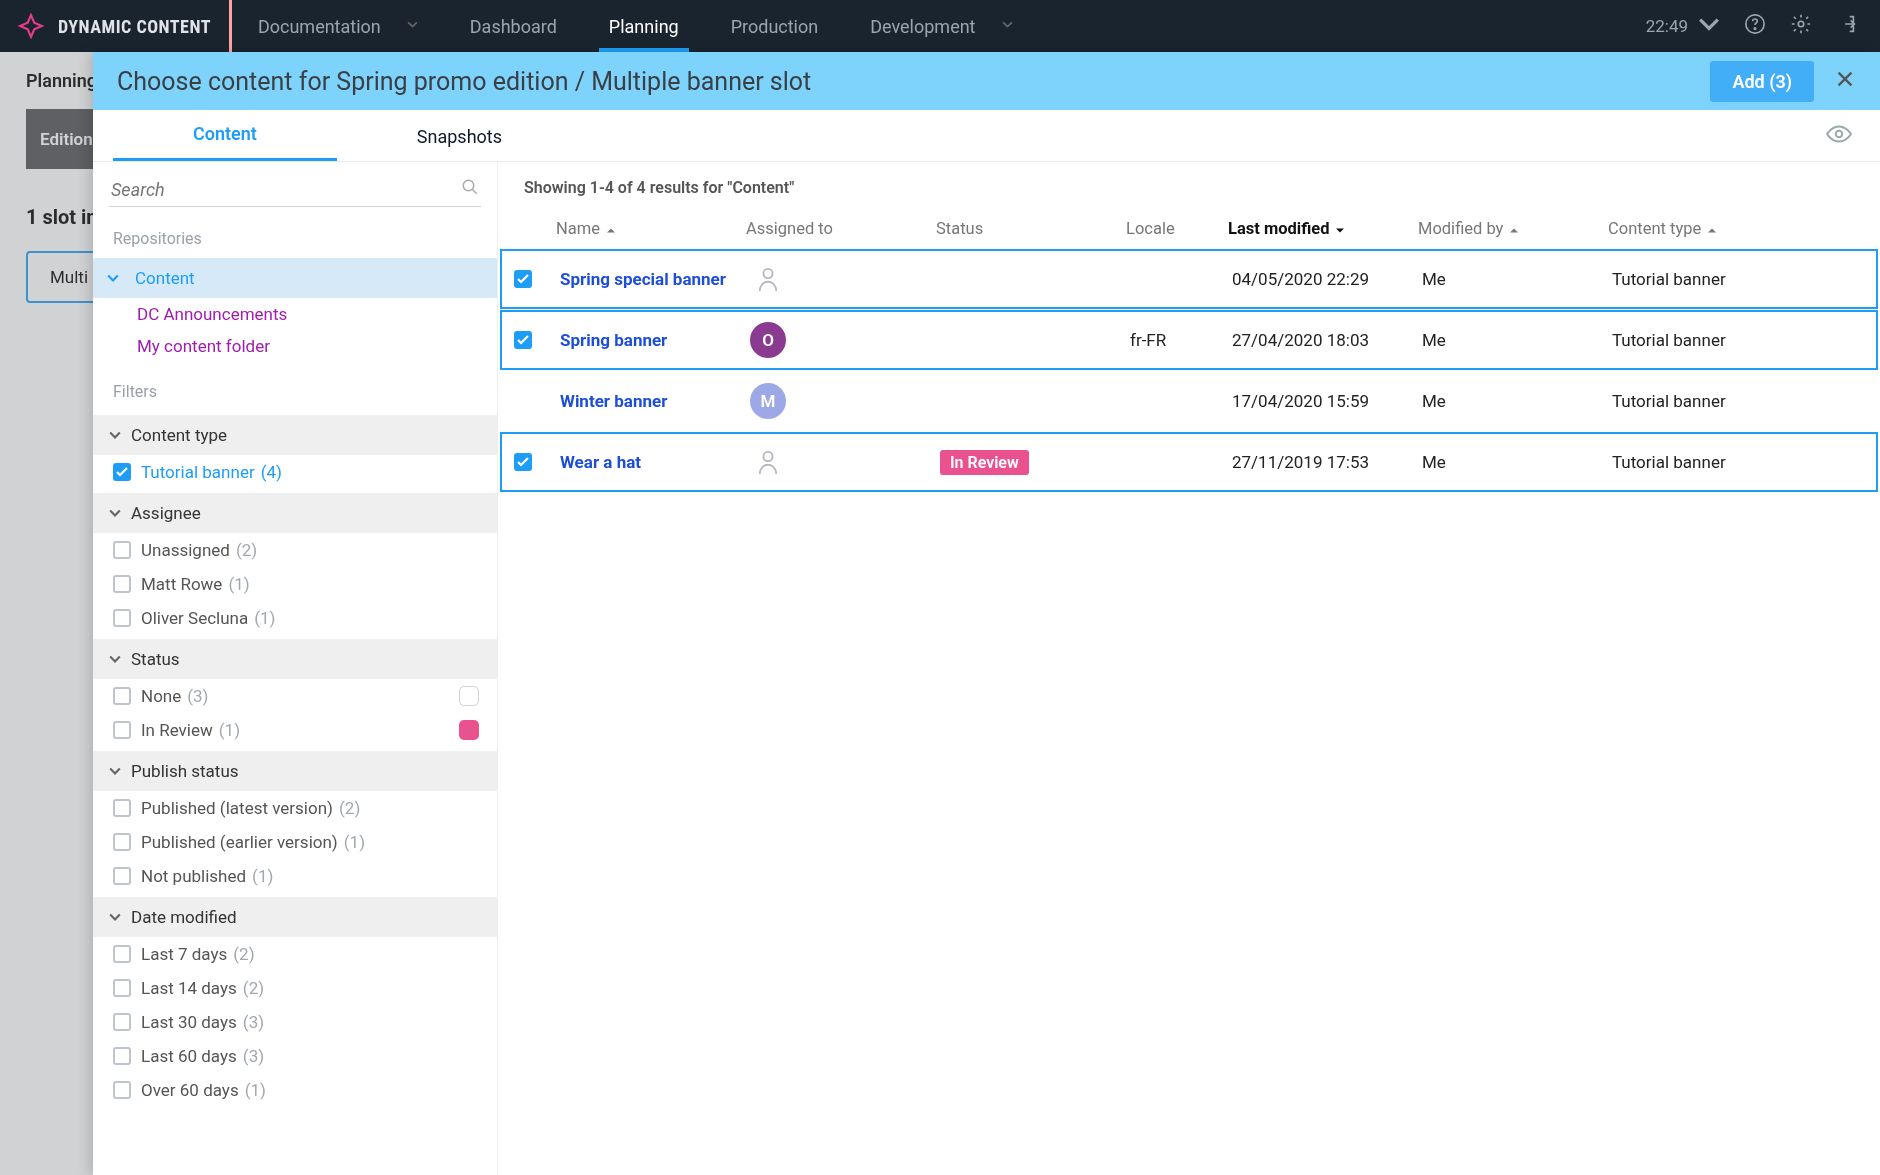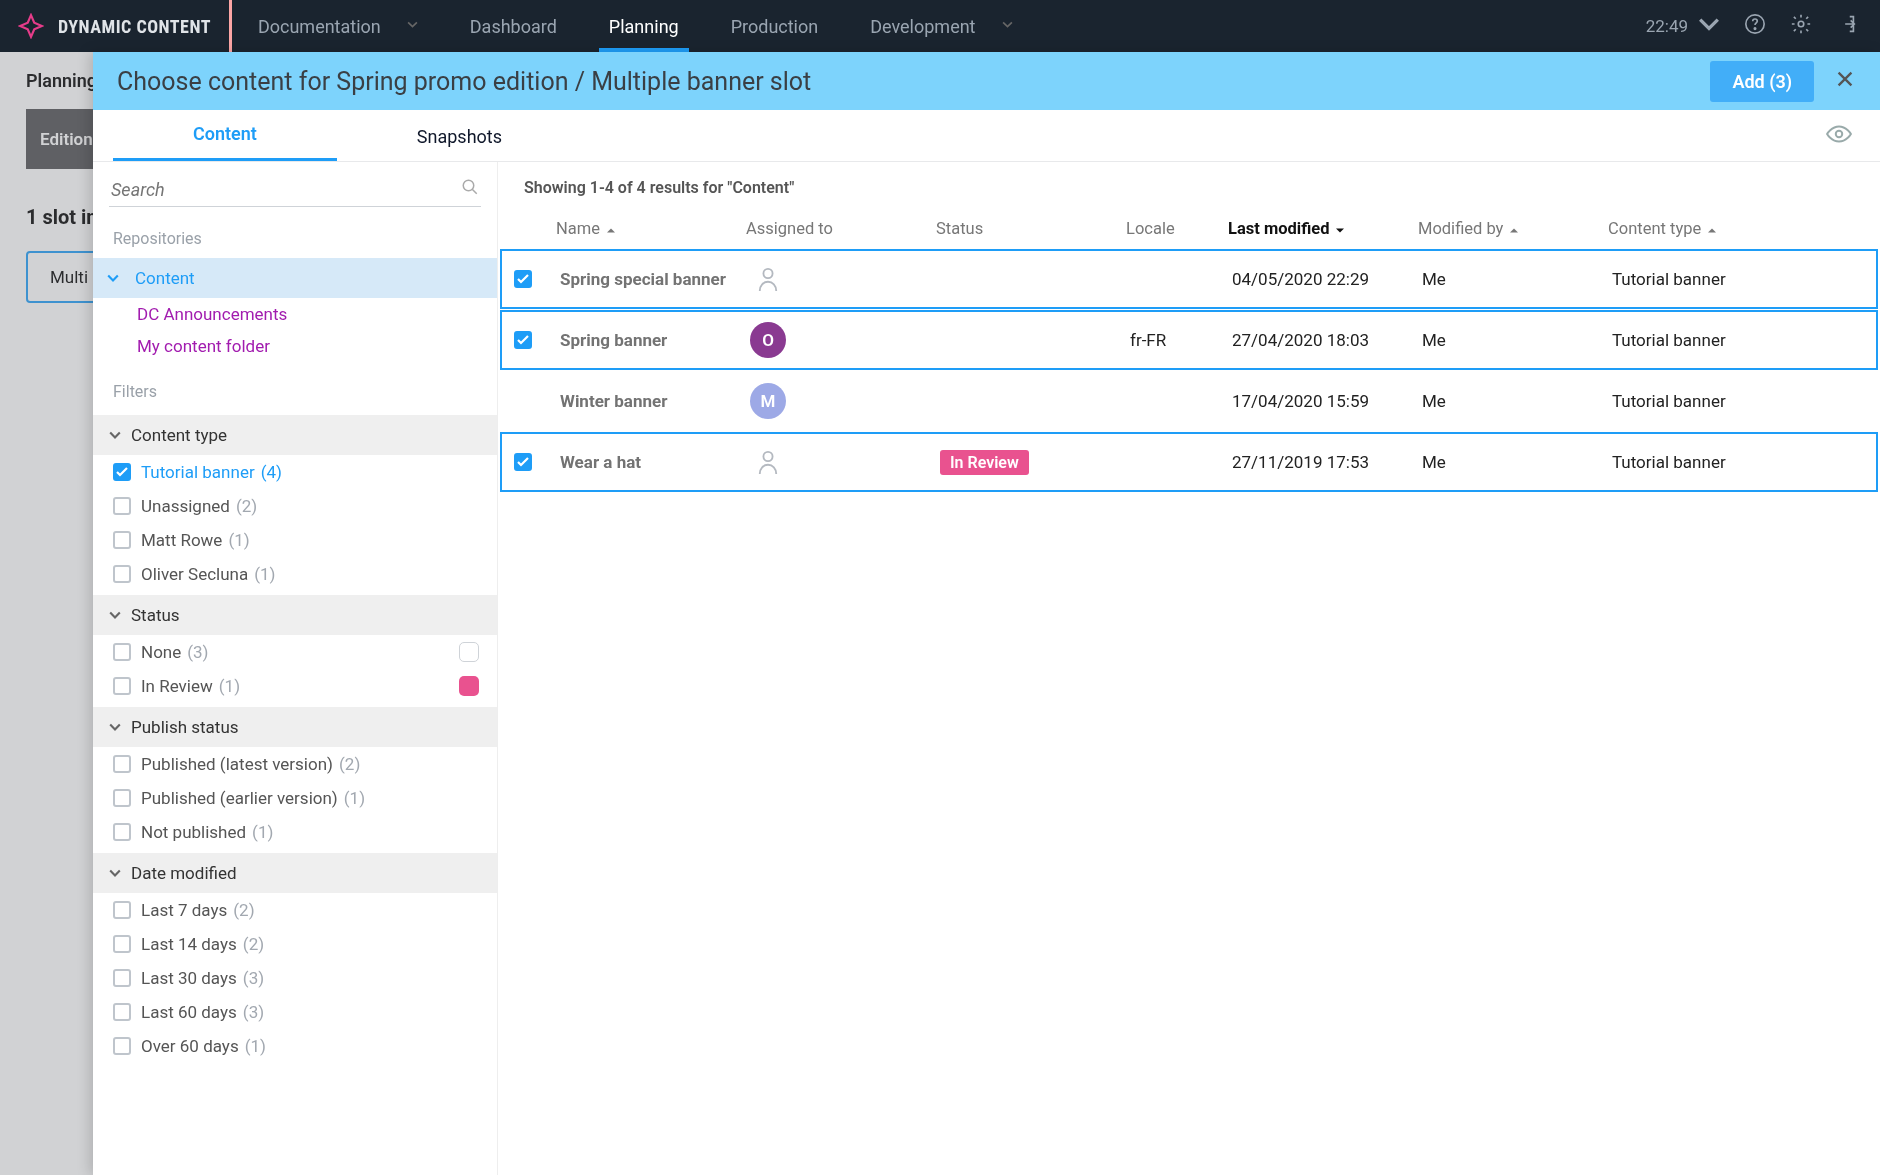--- a/index.html
+++ b/index.html
@@ -85,21 +85,21 @@
 .col-assigned { width:190px; }
 .col-status { width:190px; }
 .col-locale { width:102px; }
 .col-mod { width:190px; }
 .col-modby { width:190px; }
 .col-type { flex:1; }
 
 .row { display:flex; align-items:center; height:60px; padding:0 10px 0 12px; font-size:17px; color:#222; border:2px solid transparent; margin:1px 2px; }
 .row.selected { border-color:#1e9df7; }
 .row.selected .rname { font-weight:700; }
-.rname { font-weight:700; color:#737373; }
+.rname { font-weight:700; color:#1d4ed8; }
 .row:not(.selected) .rname { font-weight:700; }
 .row .col-check { display:flex; align-items:center; }
 .avatar { width:36px; height:36px; border-radius:50%; display:inline-flex; align-items:center; justify-content:center; font-weight:600; color:#fff; }
 .avatar.gray { color:#b4b9c0; }
 .avatar.gray svg { width:22px; height:26px; }
 .status-pill { background:#e9528f; color:#fff; border-radius:3px; padding:3px 10px; font-size:16px; font-weight:600; }
 </style>
 </head>
 <body>
 
@@ -221,20 +221,26 @@
             <span class="cb checked">
               <svg viewBox="0 0 12 10">
                 <path d="M1 5 L4 8 L11 1" fill="none" stroke="currentColor" stroke-width="2.2"></path>
               </svg>
             </span>
             <span style="color: rgb(30, 157, 247);">Tutorial banner</span>
             <span class="cnt" style="color: rgb(30, 157, 247);">(4)</span>
           </div>
         </div>
 
+      <div class="filter-head">
+        <span class="chev"><svg viewBox="0 0 10 6">
+              <path d="M1 1 L5 5 L9 1" fill="none" stroke="currentColor" stroke-width="1.8"></path>
+            </svg></span>
+        <span>Assignee</span>
+      </div>
       <div id="as-opts">
           <div class="opt-row">
             <span class="cb"></span>
             <span>Unassigned</span>
             <span class="cnt">(2)</span>
           </div>
           <div class="opt-row">
             <span class="cb"></span>
             <span>Matt Rowe</span>
             <span class="cnt">(1)</span>

